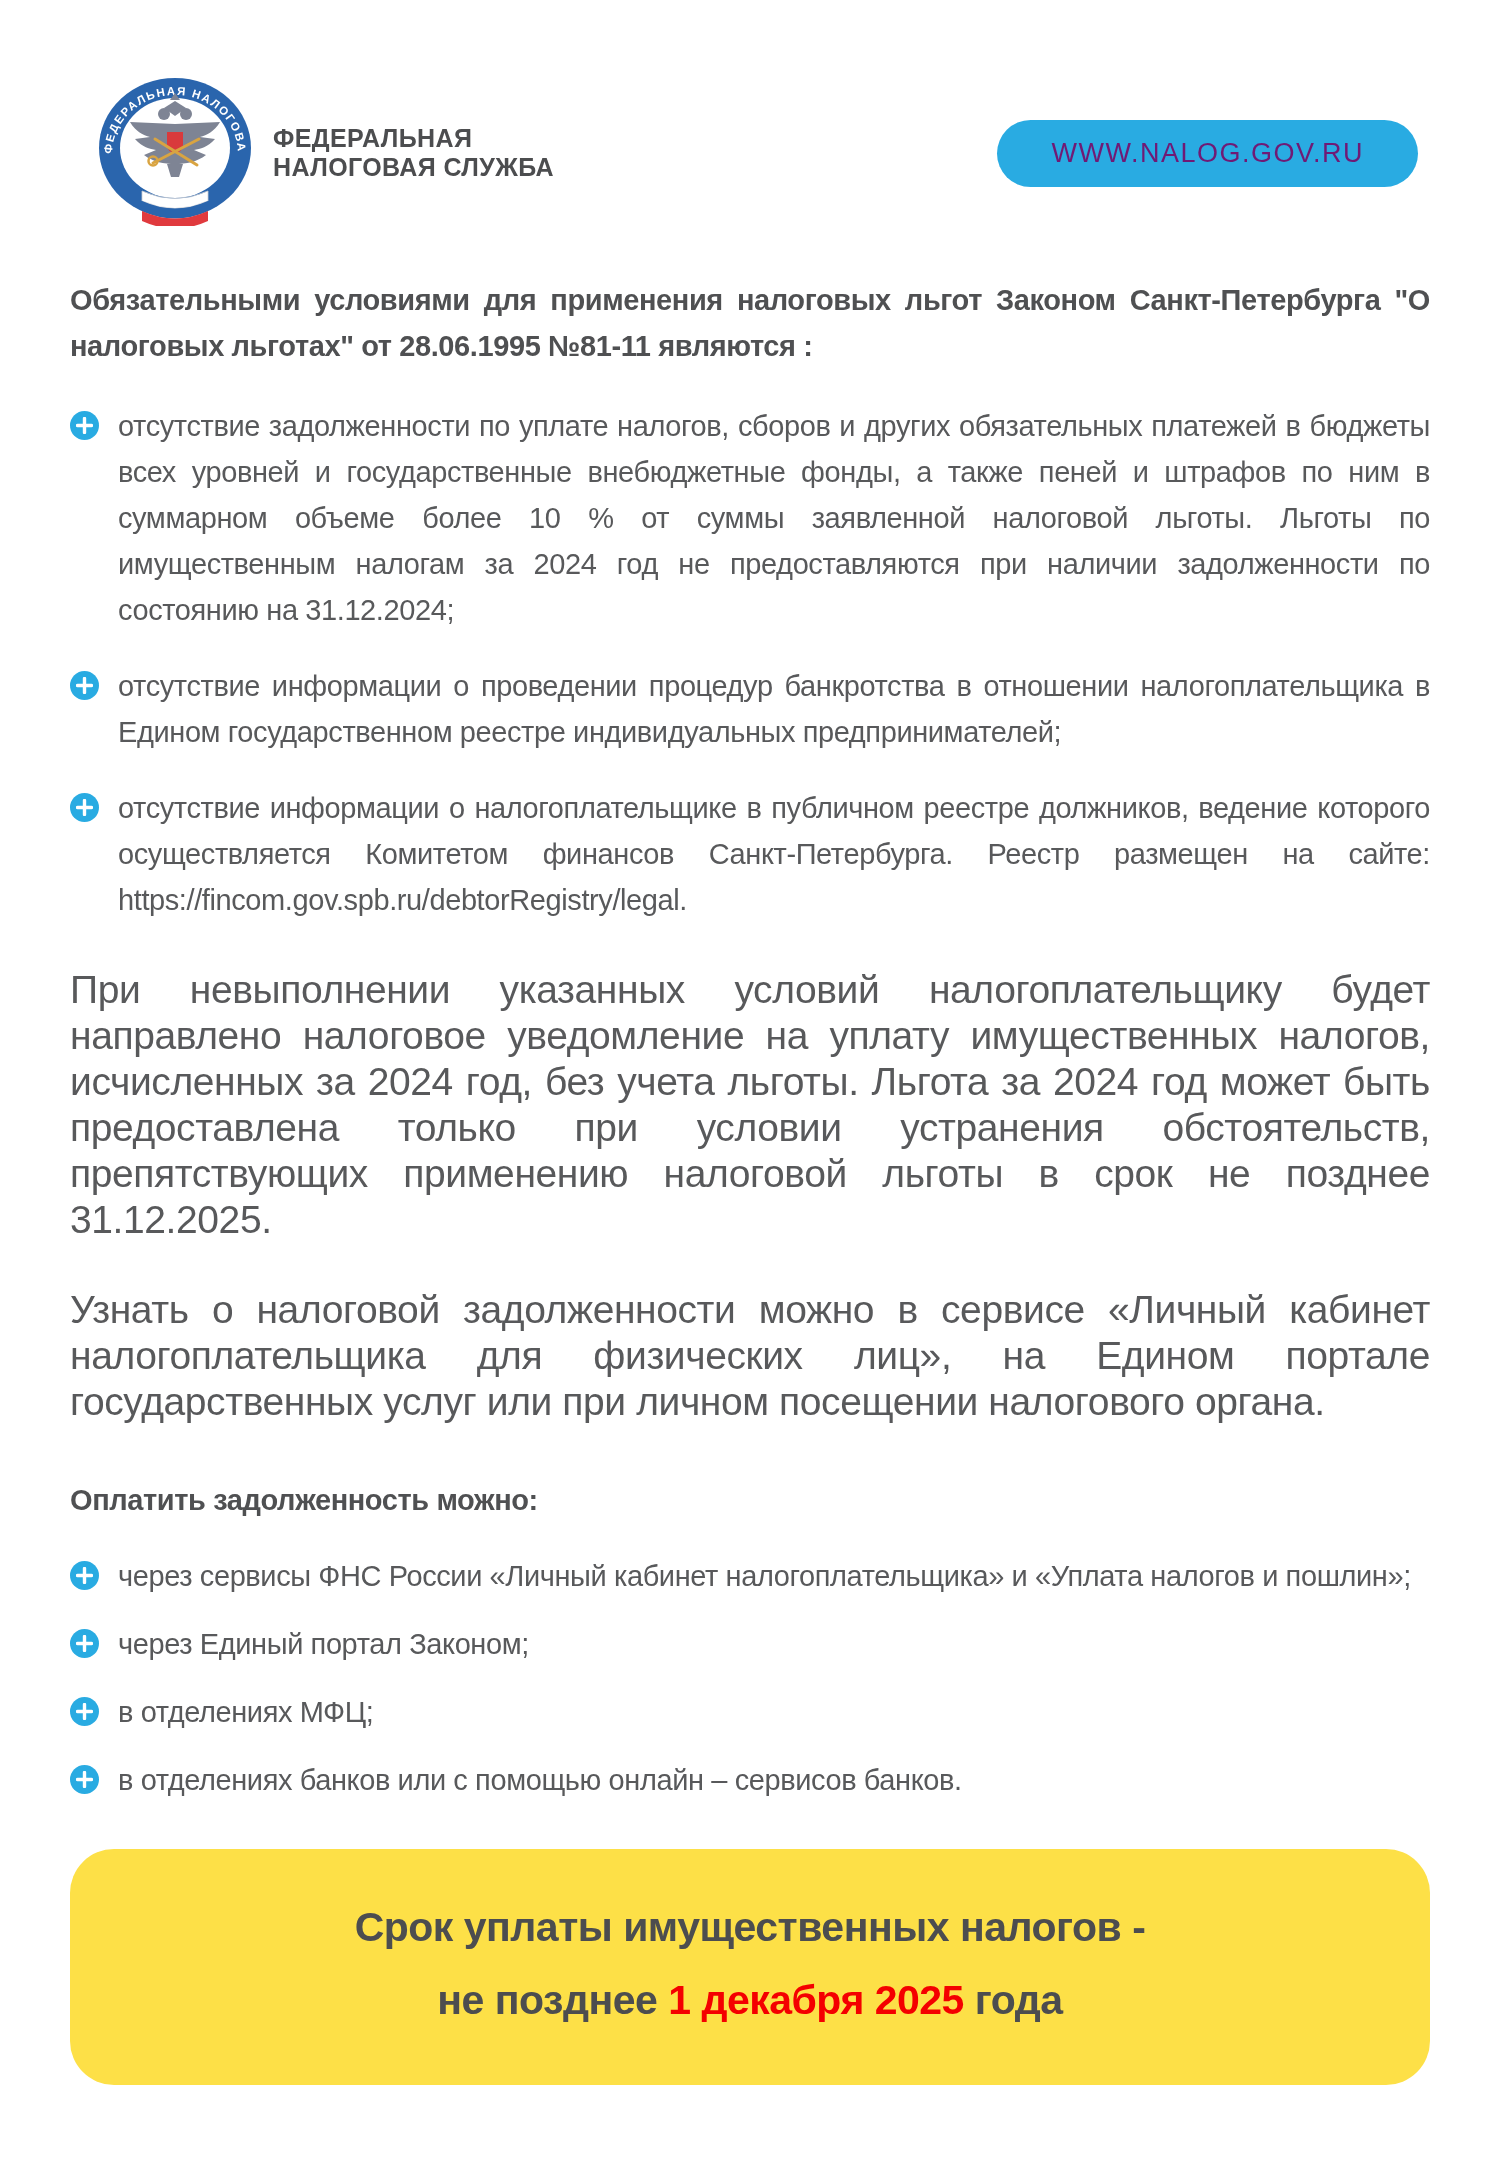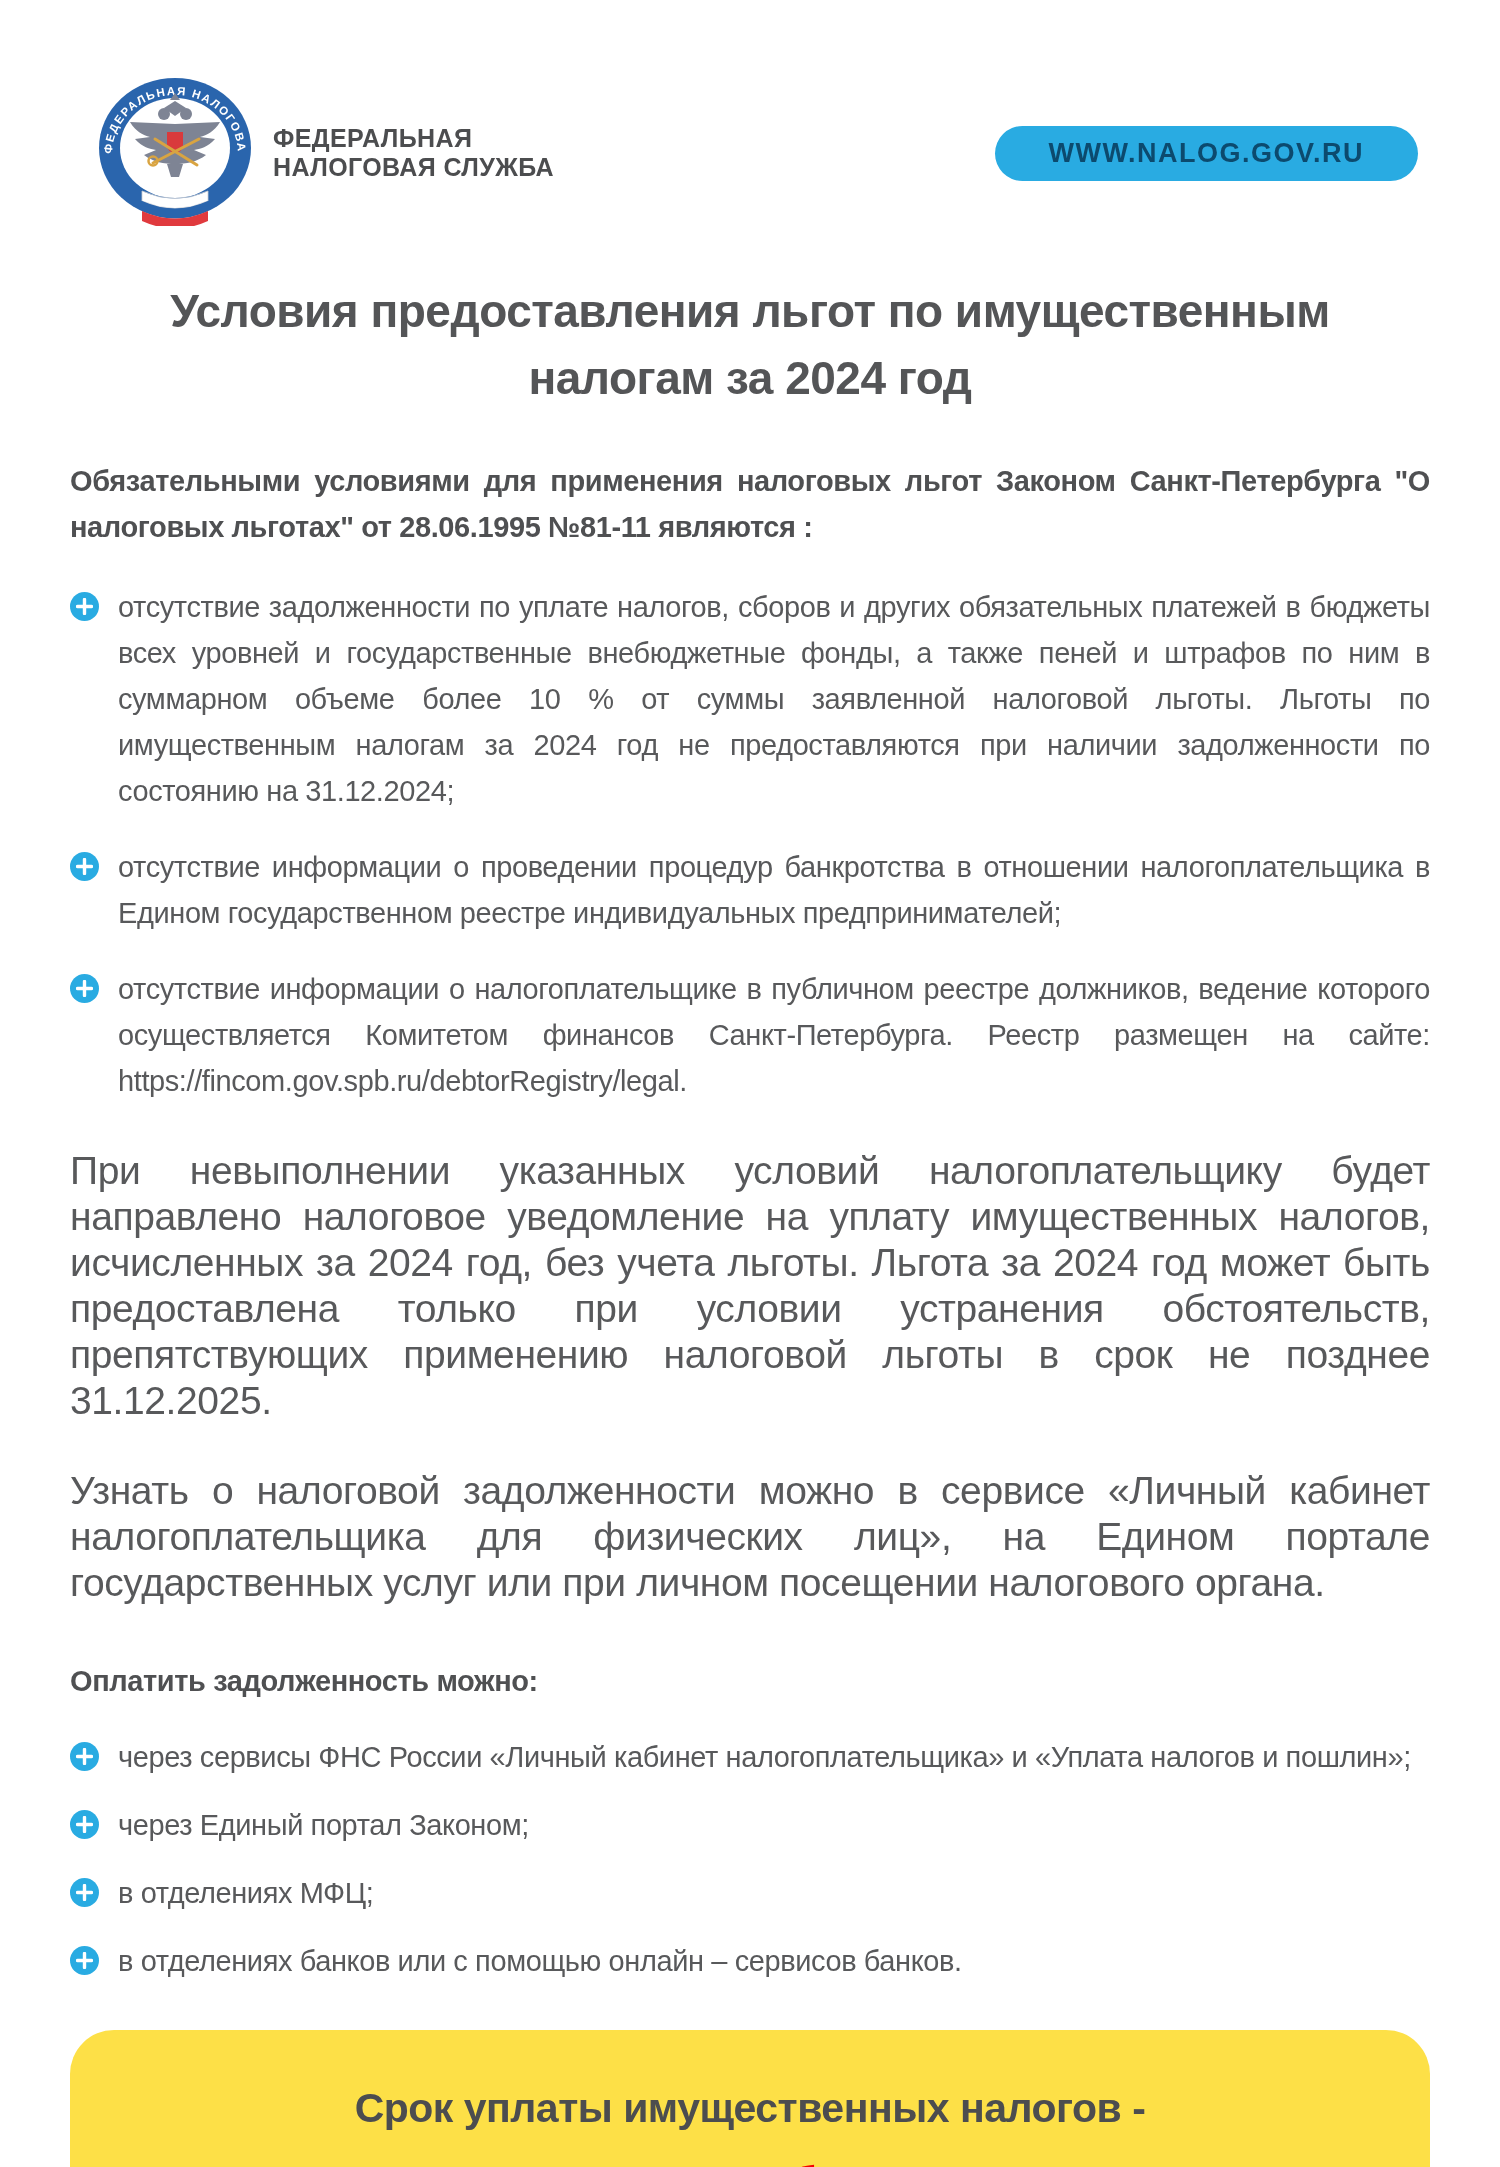--- a/index.html
+++ b/index.html
@@ -23,31 +23,30 @@
     margin-left:20px;
     font-weight:700;
     font-size:25px;
     line-height:29px;
     letter-spacing:0.4px;
     color:#4C4D4F;
   }
   .site-btn {
     margin-left:auto;
     background:#29ABE2;
-    color:#0c4a6e;
+    color:#701a75;
     border:none;
     border-radius:36px;
     padding:0 54px;
-    height:55px;
+    height:67px;
     font-family:"Liberation Sans", sans-serif;
     font-size:27px;
     letter-spacing:1.5px;
     display:flex; align-items:center; justify-content:center;
     cursor:pointer;
-    font-weight:bold;
   }
   
   .title {
     margin:48px auto 0;
     width:1280px;
     text-align:center;
     font-size:46px;
     line-height:1.45;
     font-weight:700;
     color:#545557;
@@ -152,21 +151,20 @@
         </g>
       </svg>
     </span>
     <div class="brand">
       <div>ФЕДЕРАЛЬНАЯ</div>
       <div>НАЛОГОВАЯ СЛУЖБА</div>
     </div>
     <button class="site-btn">WWW.NALOG.GOV.RU</button>
   </div>
 
-  <h1 class="title">Условия предоставления льгот по имущественным налогам за 2024 год</h1>
 
   <p class="intro">Обязательными условиями для применения налоговых льгот Законом Санкт-Петербурга "О налоговых льготах" от 28.06.1995 №81-11 являются :</p>
 
   <ul class="bullet-list">
     <li class="bullet-item">
       <span class="plus-icon">
         <svg width="17" height="17" viewBox="0 0 17 17">
             <path d="M8.5,1.5 V15.5 M1.5,8.5 H15.5" stroke="#FFFFFF" stroke-width="3.4" stroke-linecap="round"></path>
           </svg>
       </span>

